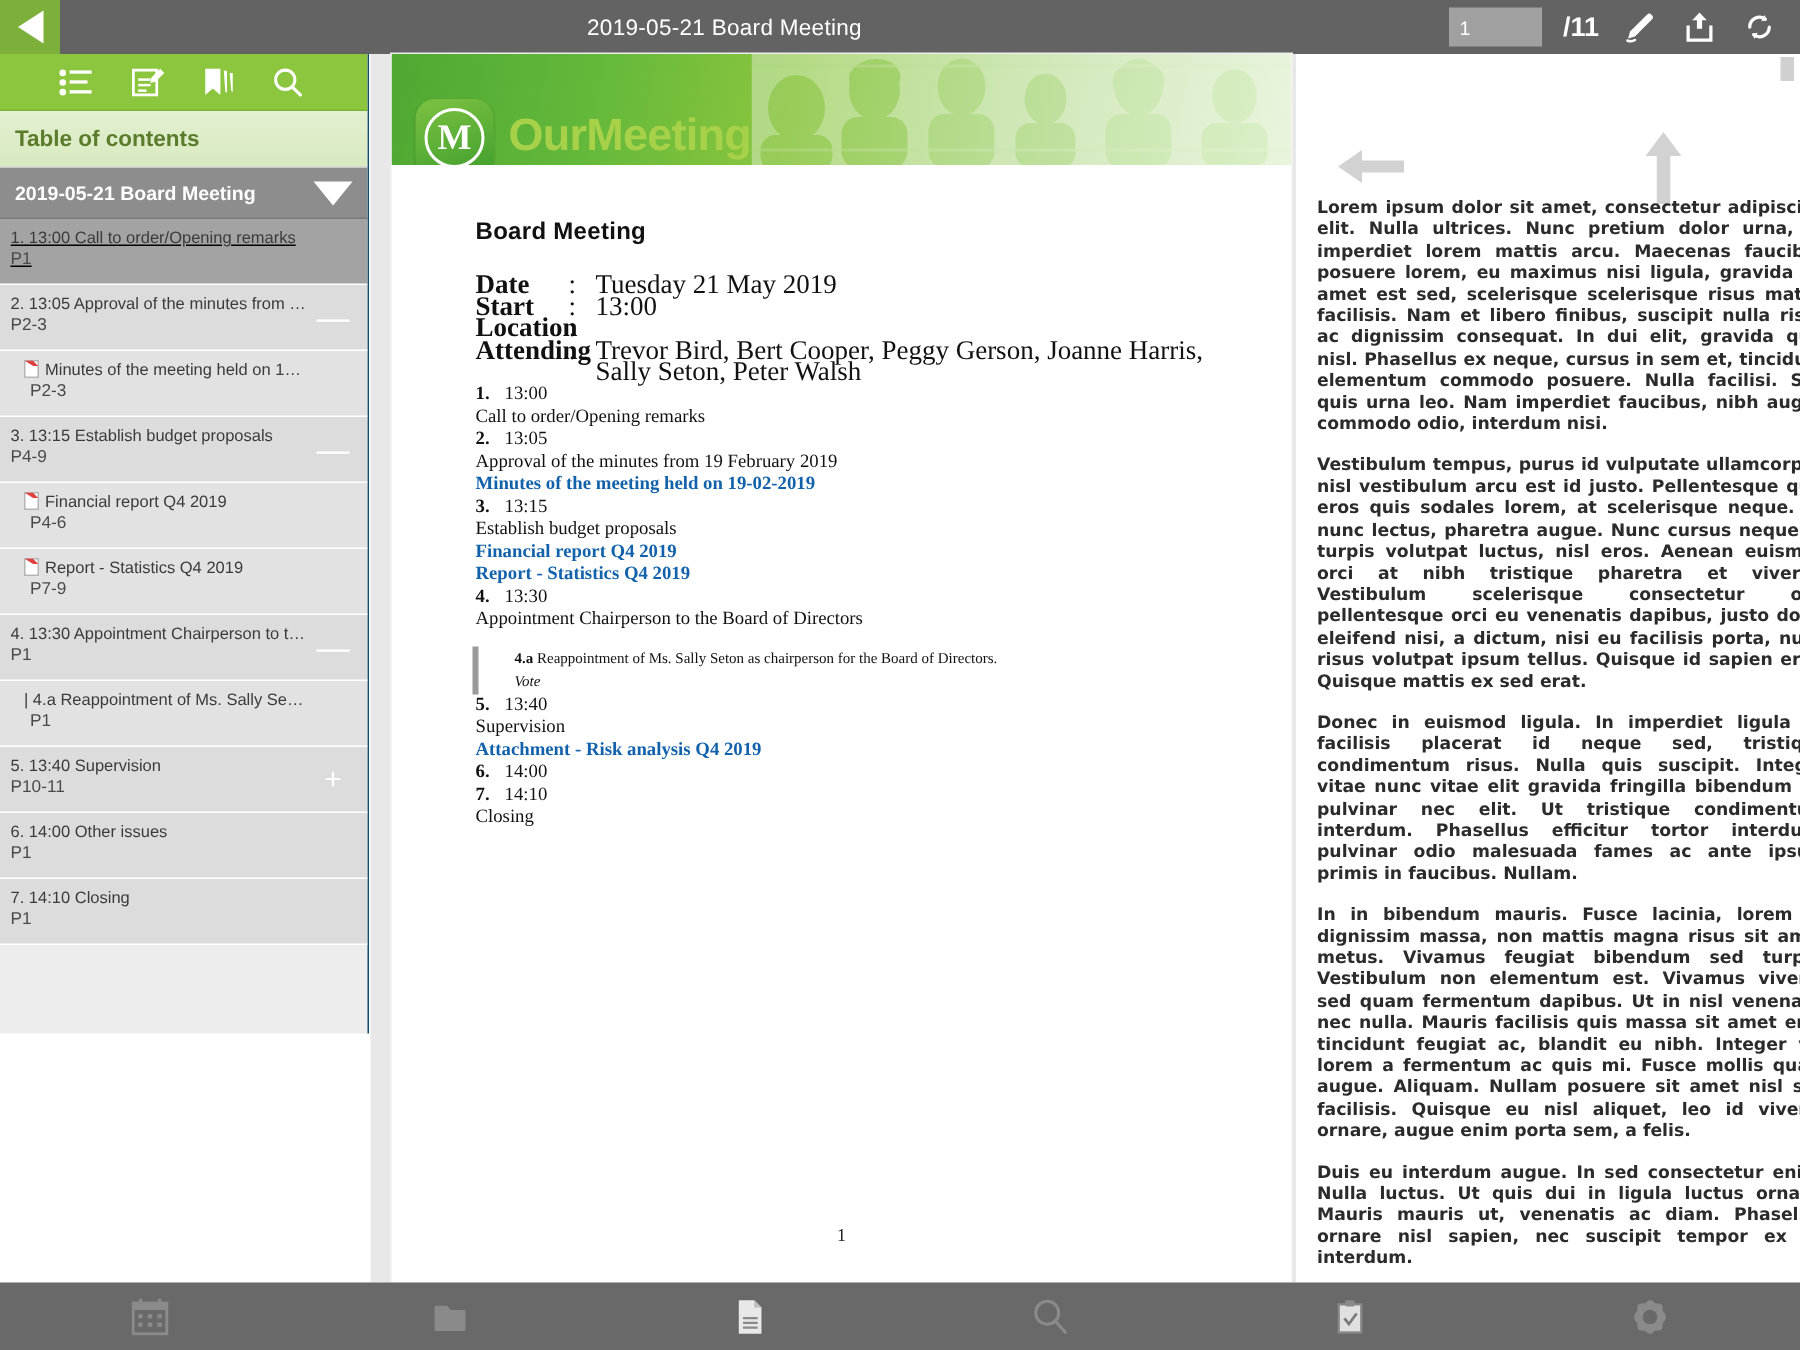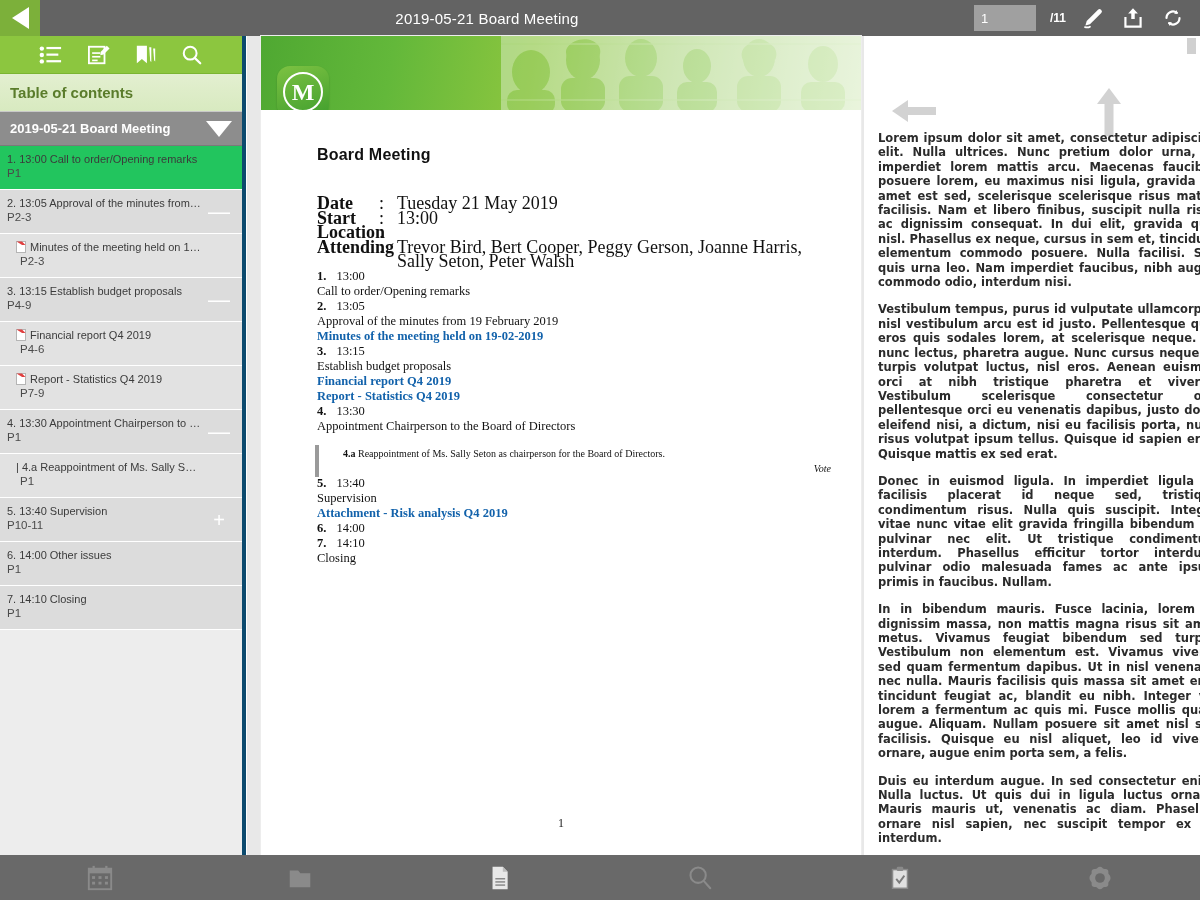--- a/index.html
+++ b/index.html
@@ -35,27 +35,27 @@
   }
   .topbar-right {
     display: flex; align-items: center; gap: 14px;
     padding-right: 14px; flex: 0 0 auto;
   }
   .page-input {
     width: 62px; height: 26px; background: #a0a0a0; border: none;
     color: #ffffff; font-size: 13px; font-family: "Liberation Sans", sans-serif;
     padding-left: 7px; outline: none;
   }
-  .page-total { color: #ffffff; font-size: 12px; font-weight: bold; }
+  .page-total { color: #ffffff; font-size: 18px; font-weight: bold; }
   .tb-icon { width: 26px; height: 26px; display: block; }
 
   
   .sidebar {
-    position: absolute; left: 0; top: 36px; width: 246px; height: 819px;
-    background: #ededed; border-right: 4px solid #0c4a6e;
+    position: absolute; left: 0; top: 36px; width: 246px; height: 653px;
+    background: #ededed; border-right: 1px solid #0c4a6e;
     overflow: hidden;
   }
   .side-toolbar {
     height: 38px; background: #8cc63f;
     display: flex; align-items: center; gap: 22px; padding-left: 38px;
     border-bottom: 1px solid #7ab531;
   }
   .side-toolbar svg { display: block; }
   .toc-header {
     height: 38px; background: linear-gradient(#e3efd0, #d8eac0);
@@ -76,21 +76,21 @@
     border-top: 16px solid #ffffff;
   }
   .toc-list { display: block; }
   .toc-item {
     position: relative;
     padding: 6px 40px 8px 7px;
     border-bottom: 1px solid #ffffff;
     background: #dcdcdc;
     min-height: 37px;
   }
-  .toc-item.active { background: #22c55e; }
+  .toc-item.active { background: #a3a3a3; text-decoration: underline; }
   .toc-item.sub {
     background: #e2e2e2; padding-left: 12px;
   }
   .toc-title {
     font-size: 11px; color: #3b3b3b; line-height: 14px;
     white-space: nowrap; overflow: hidden; text-overflow: ellipsis;
     display: block;
   }
   .toc-item.sub .toc-title { padding-left: 4px; }
   .toc-pages {
@@ -146,41 +146,41 @@
     font-size: 30px; font-weight: bold; color: #a6d149;
     letter-spacing: -.5px;
     font-family: "Liberation Sans", sans-serif;
   }
   .page-body {
     position: absolute; left: 0; top: 74px; width: 600px; height: 745px;
     padding: 36px 30px 0 56px;
     font-family: "Liberation Serif", serif;
     color: #111111;
   }
-  .doc-h1 { font-size: 16px; font-weight: bold; margin-bottom: 32px;
+  .doc-h1 { font-size: 16px; font-weight: bold; margin-bottom: 18px;
             font-family: "Liberation Sans", sans-serif; letter-spacing: .2px; }
   .meta-row { display: flex; font-size: 18px; line-height: 14.5px; }
   .meta-k { width: 62px; font-weight: bold; }
   .meta-c { width: 18px; }
   .meta-v { flex: 1; }
   .ag-block { margin-top: 0; }
   .ag-num { font-size: 12.5px; line-height: 15px; }
   .ag-num b { font-weight: bold; }
   .ag-num .tm { margin-left: 10px; }
   .ag-txt { font-size: 12.5px; line-height: 15px; }
   .ag-link { font-size: 12.5px; line-height: 15px; color: #1262ab; font-weight: bold; }
   .sub-block {
     margin-top: 12px; margin-left: 26px; position: relative;
     font-size: 10px; line-height: 15px;
   }
   .changebar {
     position: absolute; left: -28px; top: -1px; width: 4px; height: 32px;
     background: #9a9a9a;
   }
-  .ital { font-style: italic; text-align: right; }
+  .ital { font-style: italic; }
   .pagenum {
     position: absolute; left: 0; bottom: 24px; width: 600px;
     text-align: center; font-size: 12px; color: #222;
     font-family: "Liberation Serif", serif;
   }
 
   
   .rightpane {
     position: absolute; left: 617px; top: 0; width: 336px; height: 819px;
     background: #ffffff; overflow: hidden;
@@ -394,20 +394,21 @@
             <ellipse cx="322" cy="28" rx="15" ry="18"></ellipse>
               <rect x="300" y="46" width="44" height="30" rx="10"></rect>
           </g>
           <g stroke="#dff0ce" stroke-width="2" opacity="0.6" fill="none">
             <path d="M0 8h360M0 64h360"></path>
           </g>
         </svg>
         <div class="logo-badge">
           <div class="logo-circle">M</div>
         </div>
+        <div class="logo-word">OurMeeting</div>
       </div>
 
       <div class="page-body">
 
         <div class="doc-h1">Board Meeting</div>
 
         <div>
           <div class="meta-row">
             <span class="meta-k">Date</span>
             <span class="meta-c">:</span>

